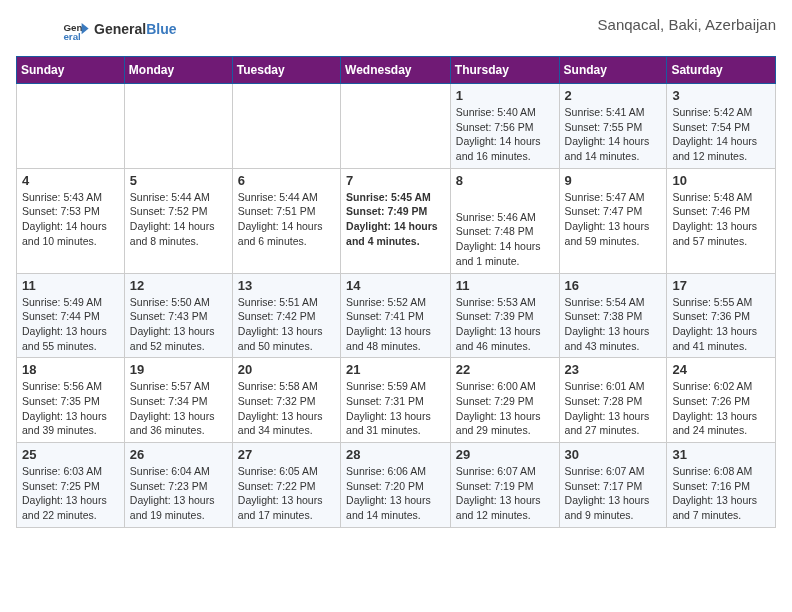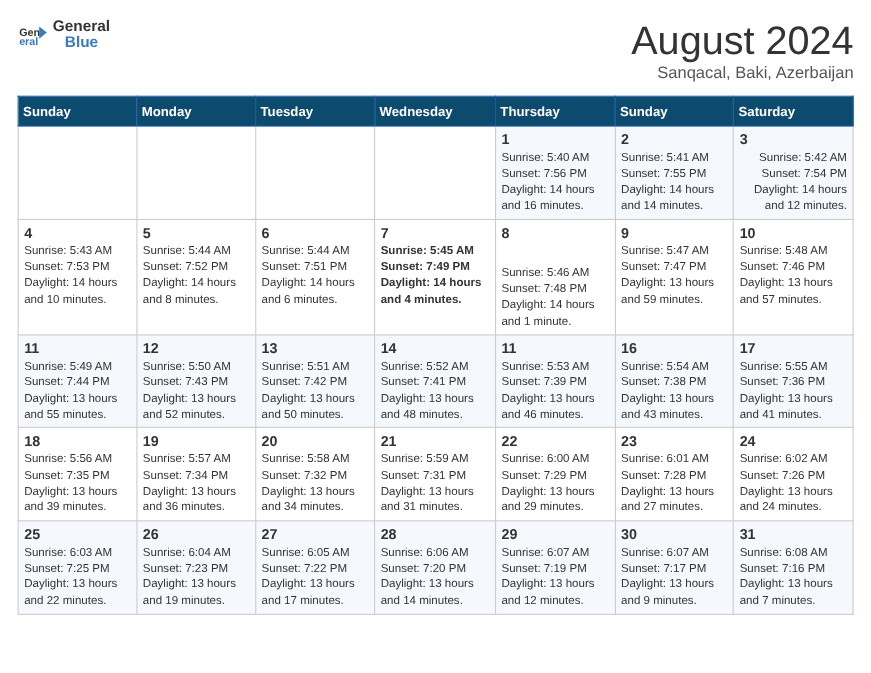--- a/index.html
+++ b/index.html
@@ -8,29 +8,30 @@
       background: #fff;
       width: 792px;
       min-height: 612px;
       padding: 16px;
     }
     .header-area {
       display: flex;
       justify-content: space-between;
       align-items: flex-start;
       margin-bottom: 12px;
+      margin-left: 46px;
     }
     .logo {
       display: flex;
       align-items: center;
       gap: 4px;
     }
     .logo-text {
       display: flex;
-      flex-direction: column;
+      flex-direction: row;
       font-size: 14px;
       font-weight: bold;
       line-height: 1.1;
     }
     .logo-general { color: #333; }
     .logo-blue { color: #3a7abf; text-align: center; }
     .logo-icon {
       width: 28px;
       height: 28px;
     }
@@ -45,21 +46,21 @@
     .location {
       font-size: 15px;
       color: #555;
     }
     table {
       width: 100%;
       border-collapse: collapse;
       font-size: 11px;
     }
     thead th {
-      background-color: #0c4a6e;
+      background-color: #701a75;
       color: #fff;
       padding: 6px 4px;
       text-align: left;
       font-weight: bold;
       font-size: 12px;
       border: 1px solid #1a5a9f;
     }
     tbody td {
       border: 1px solid #ccc;
       vertical-align: top;
@@ -96,21 +97,20 @@
       <text x="2" y="22" font-size="14" font-weight="bold" fill="#333">Gen</text>
       <text x="2" y="34" font-size="14" font-weight="bold" fill="#3a7abf">eral</text>
       <polygon points="28,10 38,18 28,26" fill="#3a7abf"></polygon>
     </svg>
     <div class="logo-text">
       <span class="logo-general">General</span>
       <span class="logo-blue">Blue</span>
     </div>
   </div>
   <div class="title-area">
-    <div class="month-year">August 2024</div>
     <div class="location">Sanqacal, Baki, Azerbaijan</div>
   </div>
 </div>
 
 <table>
   <thead>
     <tr>
     <th>Sunday</th>
         <th>Monday</th>
         <th>Tuesday</th>
@@ -135,21 +135,21 @@
         </td>
         <td>
           <span class="day-num">2</span>
           <div class="cell-content" style="white-space: pre-line;">Sunrise: 5:41 AM
 Sunset: 7:55 PM
 Daylight: 14 hours
 and 14 minutes.</div>
         </td>
         <td>
           <span class="day-num">3</span>
-          <div class="cell-content" style="white-space: pre-line; text-align: right;">Sunrise: 5:42 AM
+          <div class="cell-content" style="white-space: pre-line;">Sunrise: 5:42 AM
 Sunset: 7:54 PM
 Daylight: 14 hours
 and 12 minutes.</div>
         </td>
       </tr>
       <tr>
         <td>
           <span class="day-num">4</span>
           <div class="cell-content" style="white-space: pre-line;">Sunrise: 5:43 AM
 Sunset: 7:53 PM

